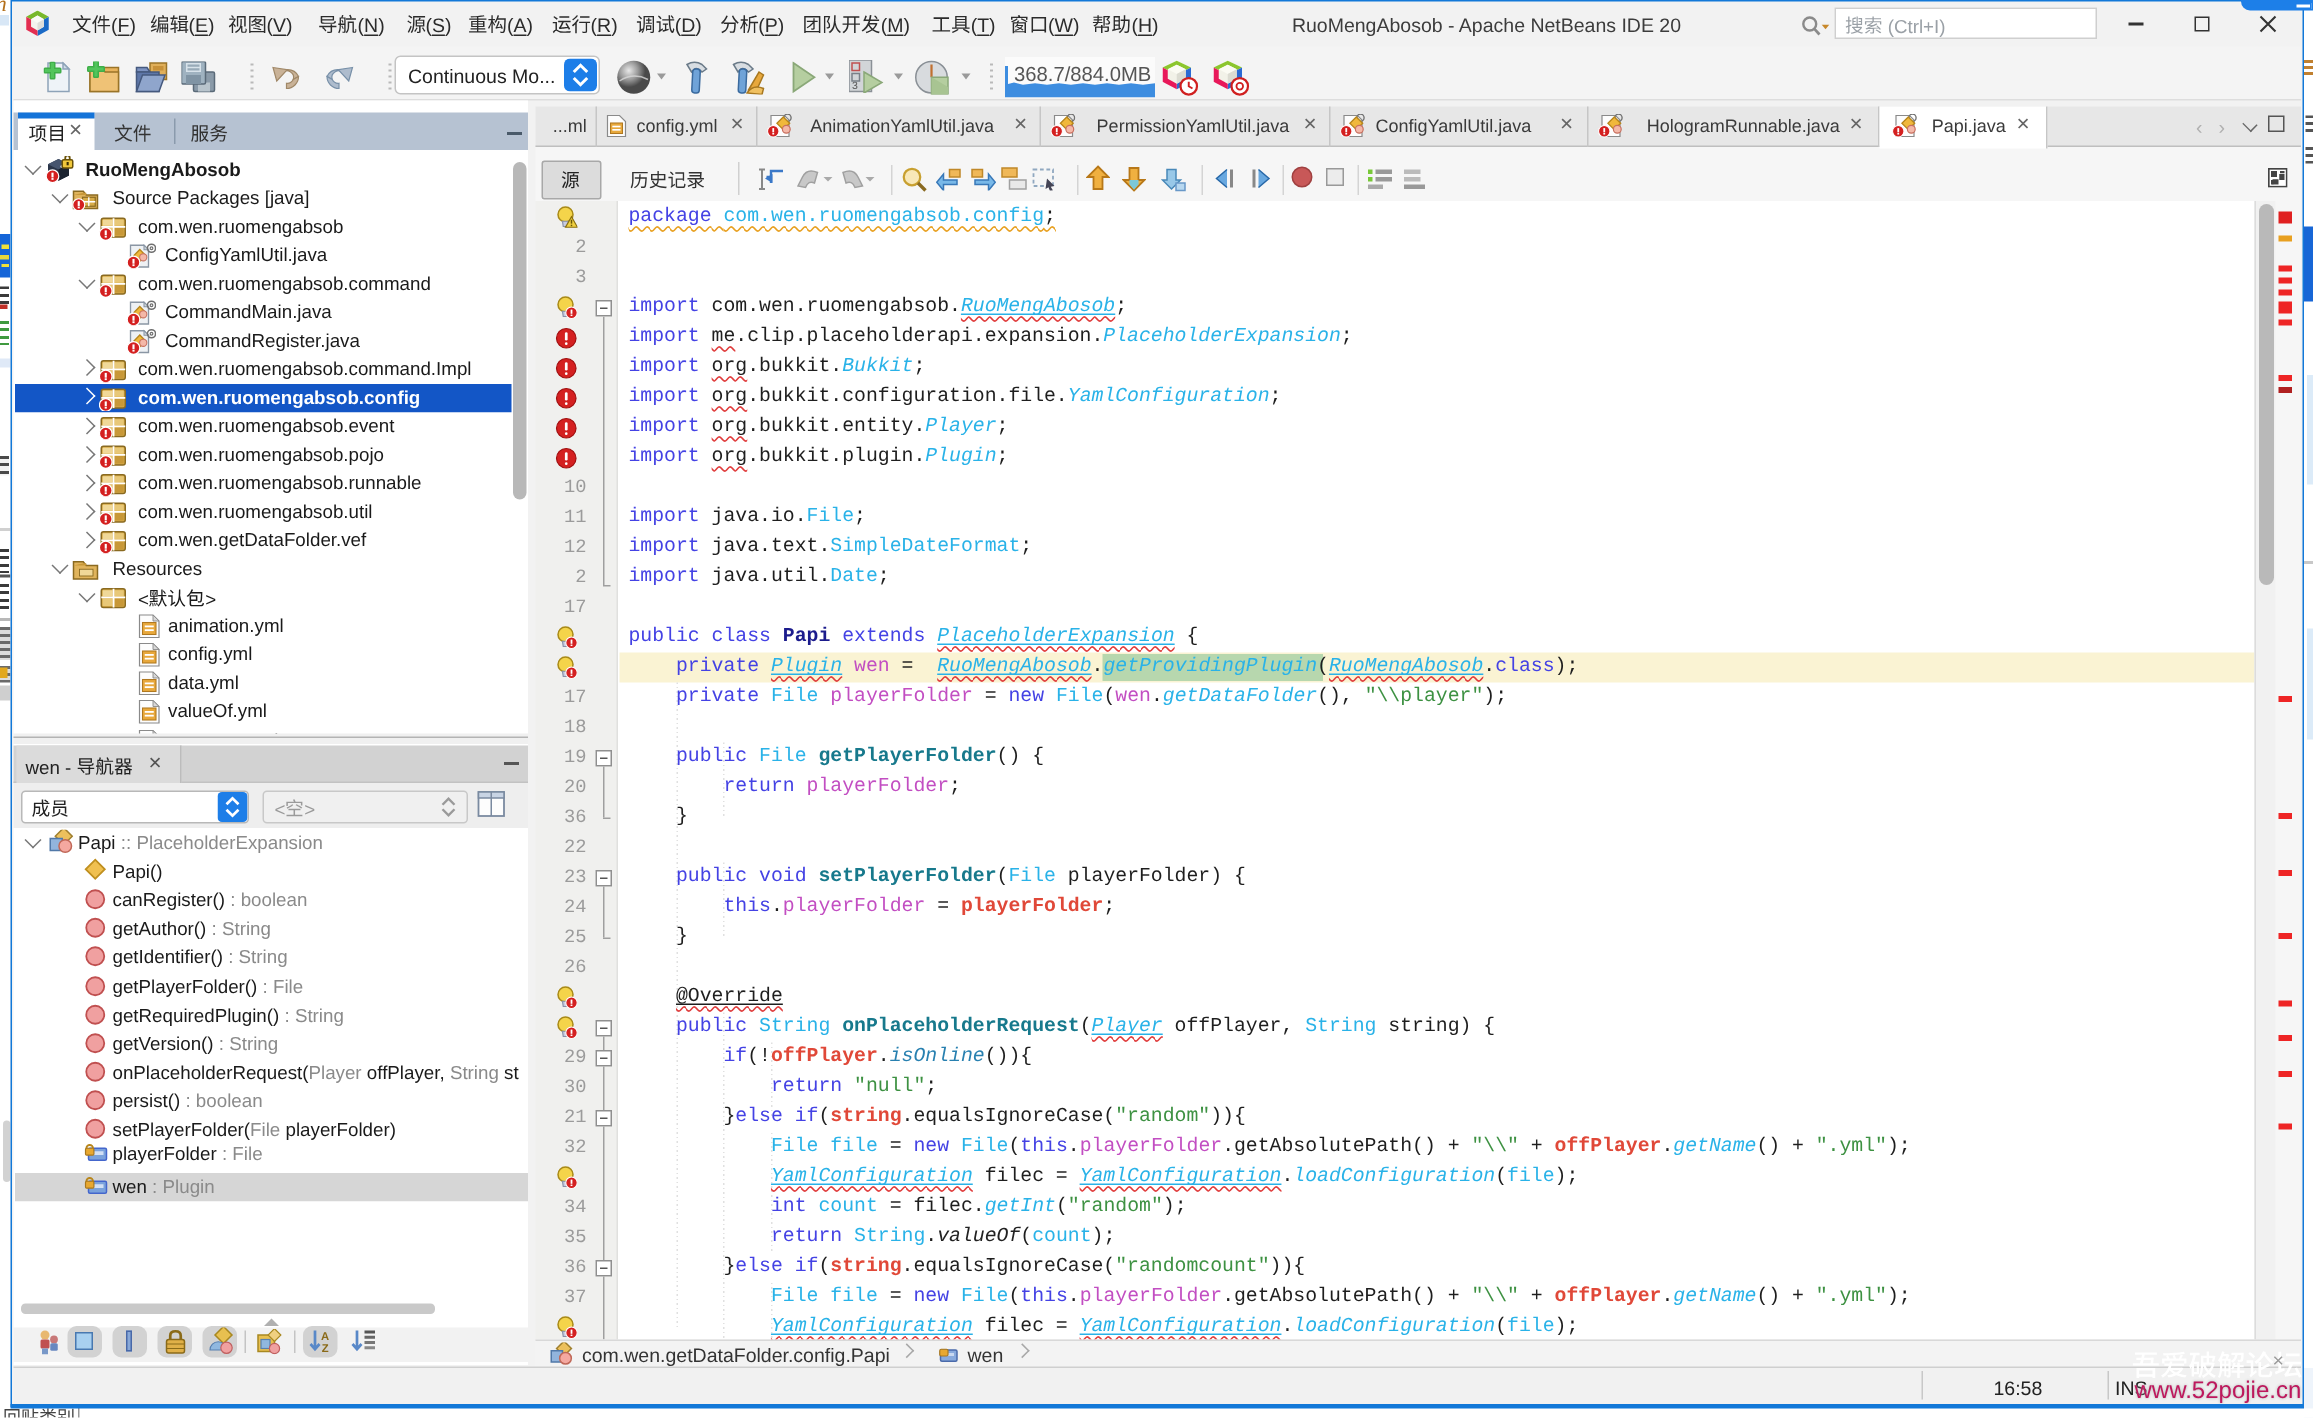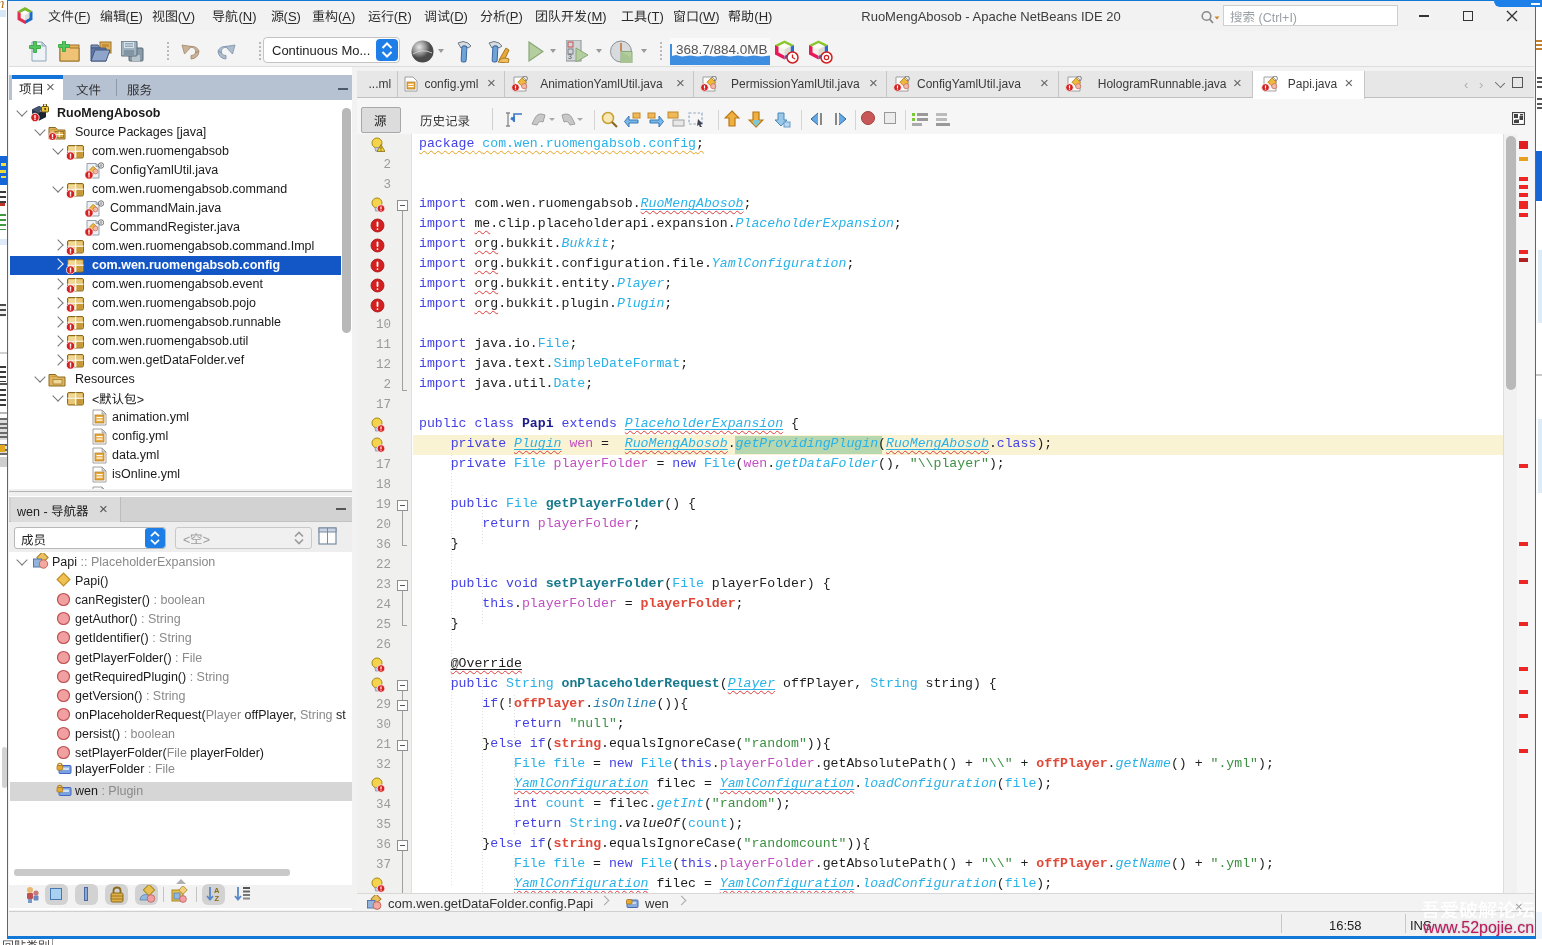--- a/index.html
+++ b/index.html
@@ -563,21 +563,21 @@
     <span class="lb" style="left:112px">data.yml</span>
   </div>
 <div class="trow" style="top:465.4px">
     <svg class="ab" style="left:92px;top:1px;" width="15" height="17" viewBox="0 0 15 17">
       <path d="M1 1 L10 1 L14 5 L14 16 L1 16 Z" fill="#fdfdfd" stroke="#8a8a8a" stroke-width="0.8"></path>
 <path d="M10 1 L10 5 L14 5 Z" fill="#d8d8d8" stroke="#8a8a8a" stroke-width="0.6"></path>
 <rect x="3" y="6" width="9" height="8" fill="#e8a83c" stroke="#b07820" stroke-width="0.7"></rect>
 <rect x="4.5" y="8" width="6" height="1.2" fill="#fff"></rect>
       <rect x="4.5" y="10.5" width="6" height="1.2" fill="#fff"></rect>
     </svg>
-    <span class="lb" style="left:112px">isOnline.yml</span>
+    <span class="lb" style="left:112px">valueOf.yml</span>
   </div>
 <div class="trow" style="top:484.5px;height:7px;overflow:hidden">
     <svg class="ab" style="left:92px;top:1px;" width="15" height="17" viewBox="0 0 15 17">
       <path d="M1 1 L10 1 L14 5 L14 16 L1 16 Z" fill="#fdfdfd" stroke="#8a8a8a" stroke-width="0.8"></path>
 <path d="M10 1 L10 5 L14 5 Z" fill="#d8d8d8" stroke="#8a8a8a" stroke-width="0.6"></path>
 <rect x="3" y="6" width="9" height="8" fill="#e8a83c" stroke="#b07820" stroke-width="0.7"></rect>
 <rect x="4.5" y="8" width="6" height="1.2" fill="#fff"></rect>
       <rect x="4.5" y="10.5" width="6" height="1.2" fill="#fff"></rect>
     </svg>
     <span class="lb" style="left:112px">message.yml</span>

